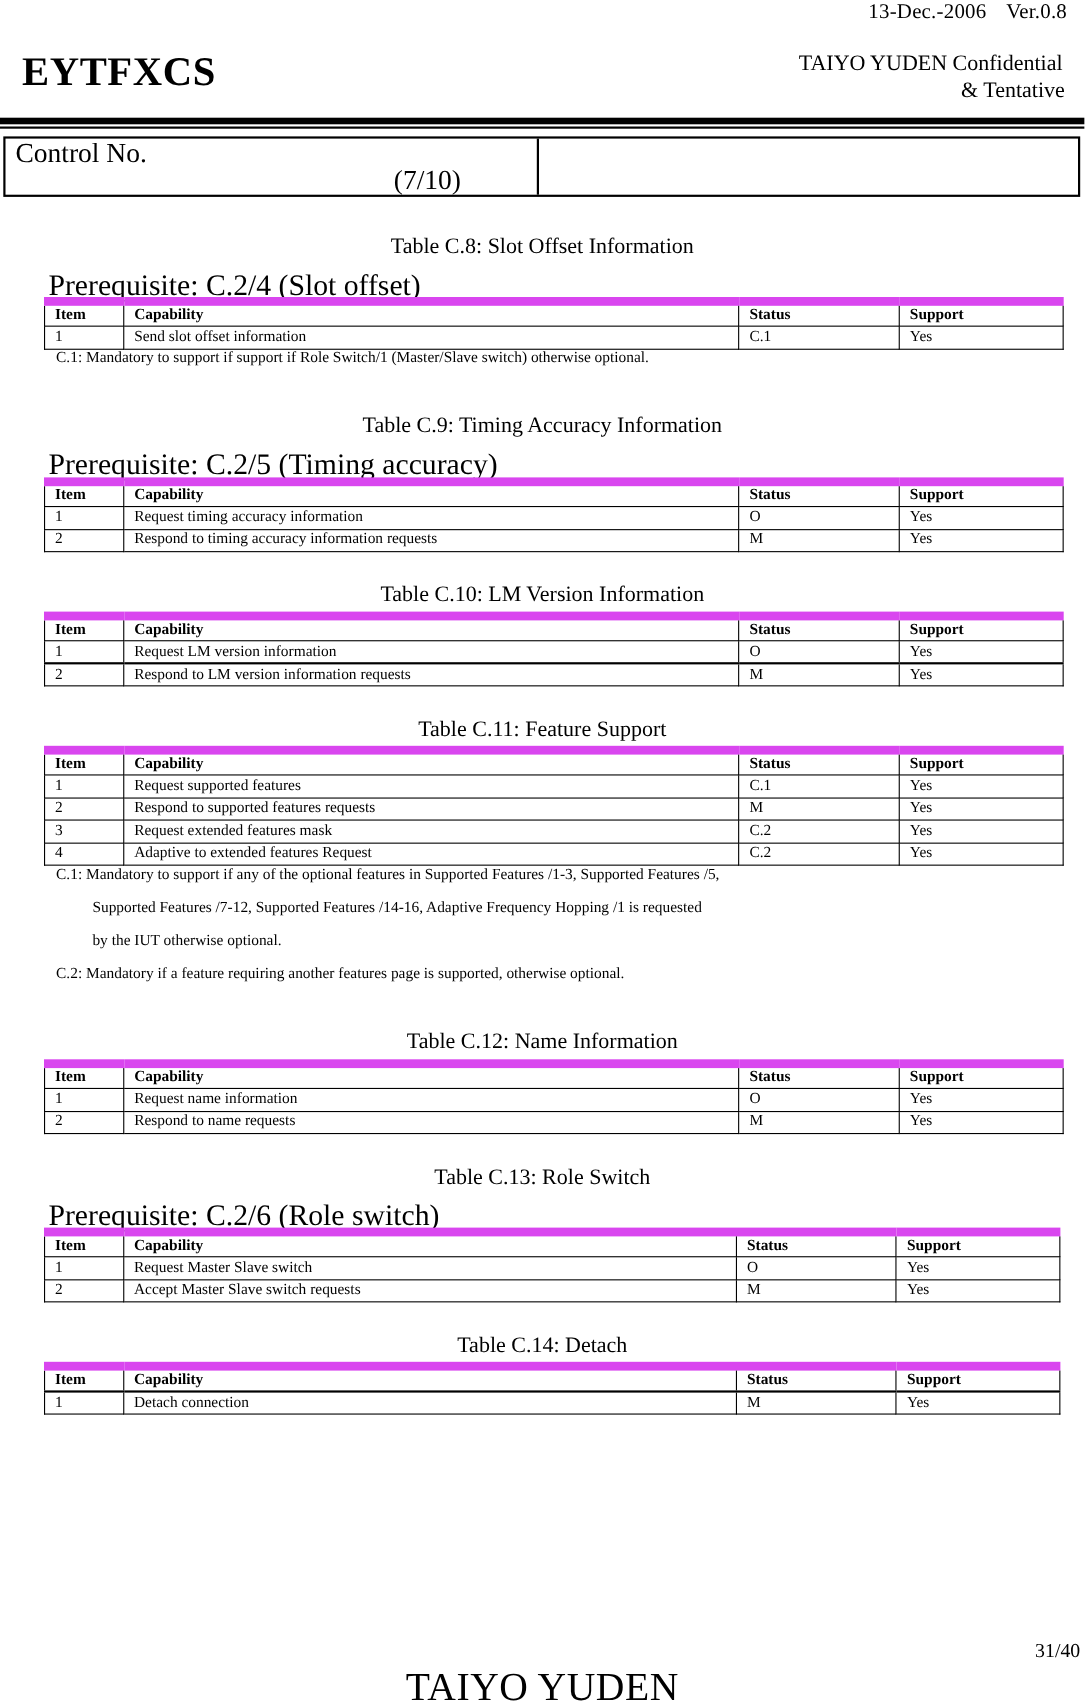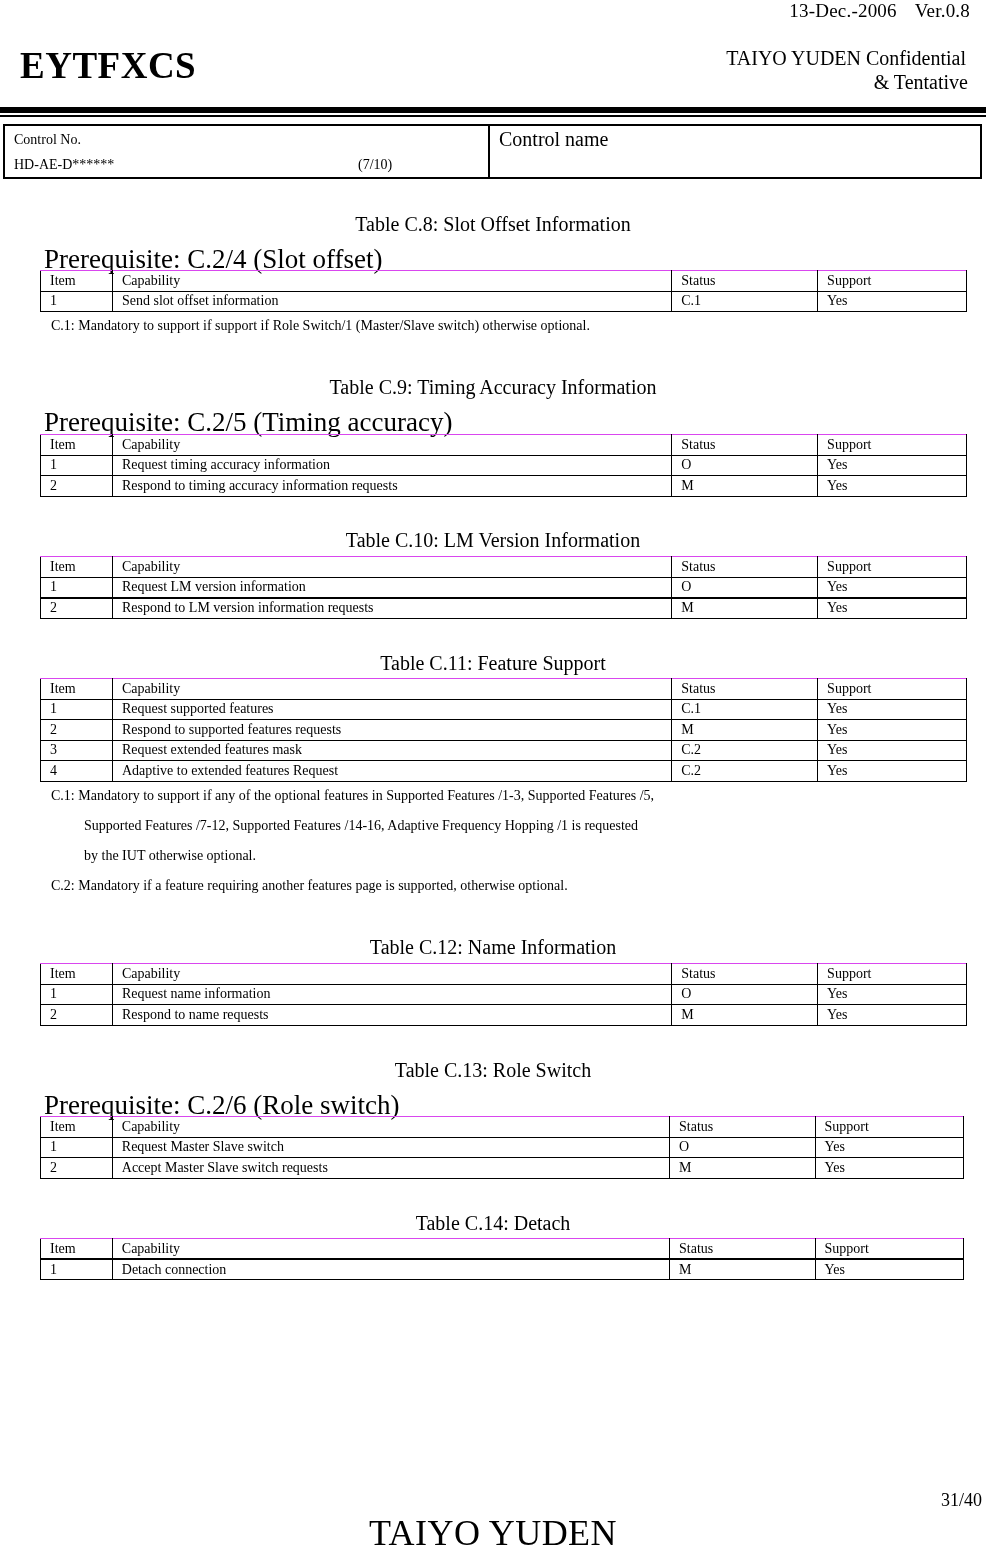--- a/index.html
+++ b/index.html
@@ -12,32 +12,32 @@
   .date-ver span + span { margin-left: 18px; }
 
   .logo { left: 20px; top: 44px; font-size: 37px; font-weight: bold; letter-spacing: 0.5px; }
   .conf { right: 18px; top: 46px; font-size: 20px; text-align: right; line-height: 24px; }
   .conf .l1 { margin-right: 2px; }
 
   .rule-thick { left: 0; top: 107px; width: 986px; height: 6px; background: #000; }
   .rule-thin { left: 0; top: 115px; width: 986px; height: 2px; background: #000; }
 
   .control-box { left: 3px; top: 124px; width: 979px; height: 55px; border: 2px solid #000; display: flex; }
-  .control-box .cell-left { width: 485px; border-right: 2px solid #000; position: relative; padding: 1px 0 0 9px; font-size: 14px; line-height: 25px; }
+  .control-box .cell-left { width: 485px; border-right: 2px solid #000; position: relative; padding: 1px 0 0 9px; font-size: 25px; line-height: 25px; }
   .control-box .cell-right { flex: 1; padding: 1px 0 0 9px; font-size: 20px; line-height: 25px; }
   .control-box .page-frac { position: absolute; left: 353px; top: 26px; }
 
   .tbl-title { left: 0; width: 986px; text-align: center; font-size: 20px; font-weight: normal; }
   .prereq { left: 44px; font-size: 27px; text-align: center; }
   .note { left: 51px; font-size: 14px; white-space: nowrap; }
   .note.indent { left: 84px; }
 
   table.pics { position: absolute; left: 40px; width: 927px; border-collapse: collapse; font-size: 14px; }
   table.pics td, table.pics th { border: 1px solid #000; height: 20.5px; padding: 0 0 0 9px; text-align: left; vertical-align: middle; line-height: 18px; }
-  table.pics th { font-weight: normal; border-top: 1px solid #d946ef; }
+  table.pics th { font-weight: bold; border-top: 8px solid #d946ef; }
   table.pics .c1 { width: 72px; }
   table.pics .c2 { width: 560px; border-radius: 10px; }
   table.pics .c3 { width: 146px; }
   table.pics .c4 { width: 149px; }
   table.pics tr.thick-top td { border-top: 2px solid #000; }
   table.pics.narrow { width: 924px; }
 
   .footer-page { right: 4px; top: 1490px; font-size: 18px; }
   .footer-brand { left: 0; width: 986px; top: 1512px; text-align: center; font-size: 36px; letter-spacing: 0.5px; }
 </style>
@@ -51,25 +51,23 @@
 <div class="abs conf">
   <div class="l1">TAIYO YUDEN Confidential</div>
   <div>&amp; Tentative</div>
 </div>
 <div class="abs rule-thick"></div>
 <div class="abs rule-thin"></div>
 
 <div class="abs control-box">
   <div class="cell-left">
     <div>Control No.</div>
-    <div>HD-AE-D******</div>
     <span class="page-frac">(7/10)</span>
   </div>
   <div class="cell-right">
-    <div>Control name</div>
   </div>
 </div>
 
 <div class="abs tbl-title" style="top:213px;">Table C.8: Slot Offset Information</div>
 <div class="abs prereq" style="top:244px;">Prerequisite: C.2/4 (Slot offset)</div>
 <table class="pics" style="top:270px;">
   <tbody>
       <tr>
     <th class="c1">Item</th>
     <th class="c2">Capability</th>

